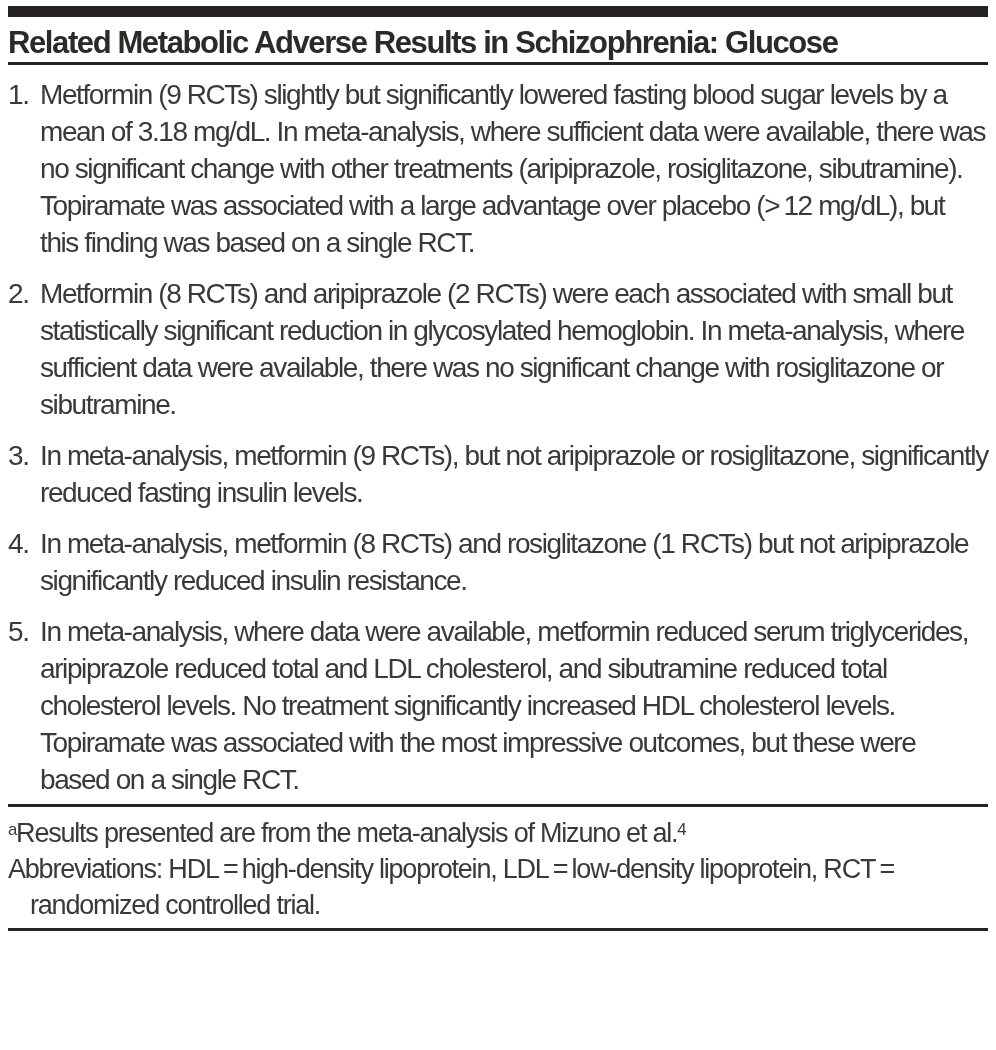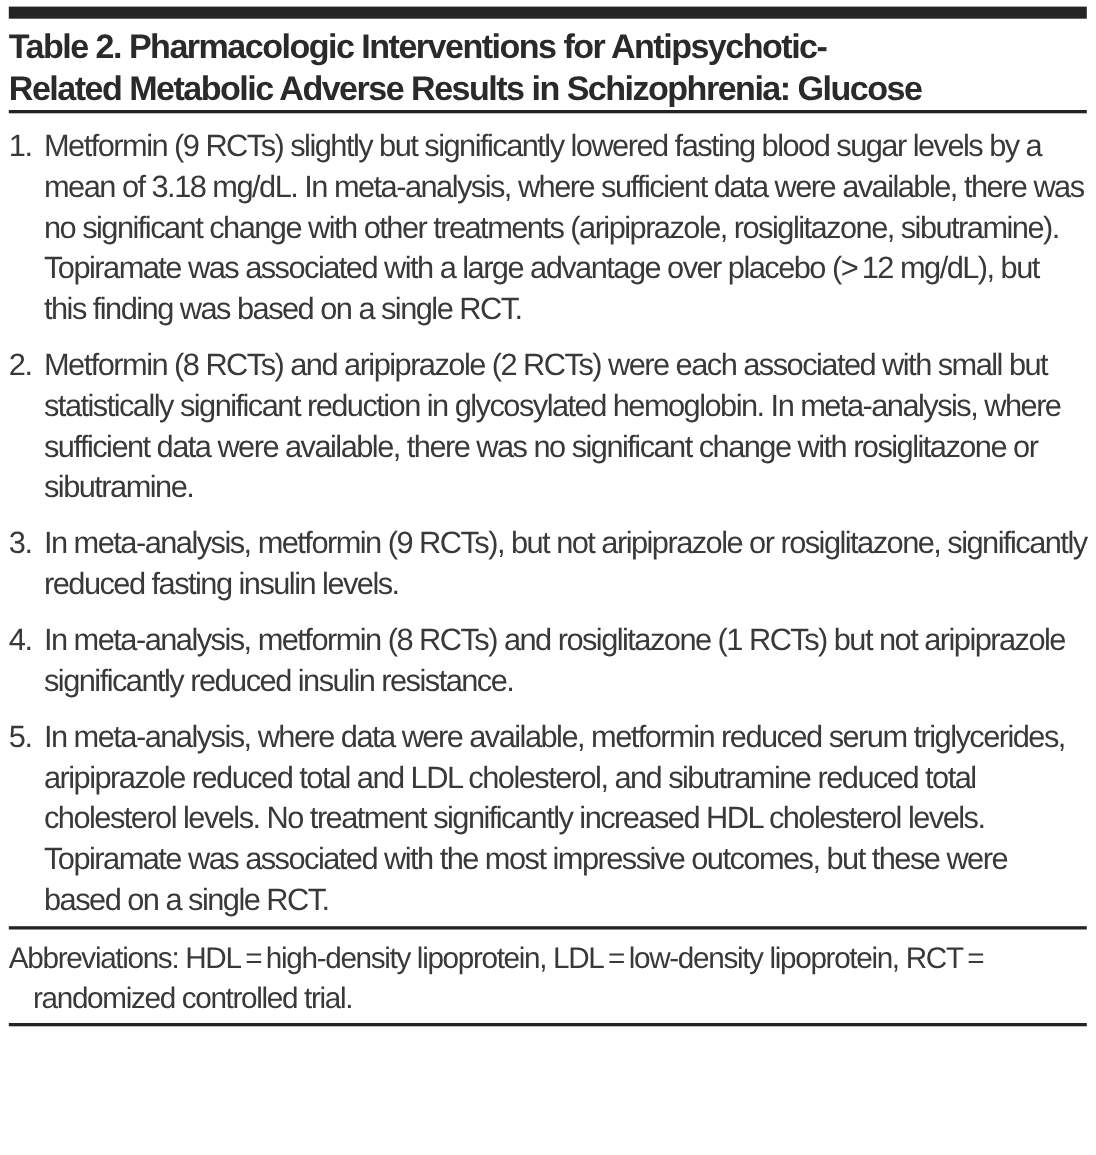--- a/index.html
+++ b/index.html
@@ -84,21 +84,20 @@
   }
 </style>
 </head>
 <body>
 
 <div class="page">
 
   <div class="rule thick"></div>
 
   <div class="title">
-    <div class="title-line">Table 2. Pharmacologic Interventions for Antipsychotic-</div>
     <div class="title-line">Related Metabolic Adverse Results in Schizophrenia: Glucose</div>
   </div>
 
   <div class="rule thin"></div>
 
   <div class="items">
     <div class="item">
       <span class="num">1.</span>
       <span class="txt">Metformin (9 RCTs) slightly but significantly lowered fasting blood sugar levels by a mean of 3.18 mg/dL. In meta-analysis, where sufficient data were available, there was no significant change with other treatments (aripiprazole, rosiglitazone, sibutramine). Topiramate was associated with a large advantage over placebo (&gt; 12 mg/dL), but this finding was based on a single RCT.</span>
     </div>
@@ -116,18 +115,19 @@
     </div>
     <div class="item">
       <span class="num">5.</span>
       <span class="txt">In meta-analysis, where data were available, metformin reduced serum triglycerides, aripiprazole reduced total and LDL cholesterol, and sibutramine reduced total cholesterol levels. No treatment significantly increased HDL cholesterol levels. Topiramate was associated with the most impressive outcomes, but these were based on a single RCT.</span>
     </div>
   </div>
 
   <div class="rule thin mid"></div>
 
   <div class="footnotes">
+    <div class="fn"><sup>a</sup><span>Results presented are from the meta-analysis of Mizuno et al.</span><sup>4</sup></div>
     <div class="fn hang">Abbreviations: HDL = high-density lipoprotein, LDL = low-density lipoprotein, RCT = randomized controlled trial.</div>
   </div>
 
   <div class="rule thin bottom"></div>
 
 </div>
 
 </body></html>

